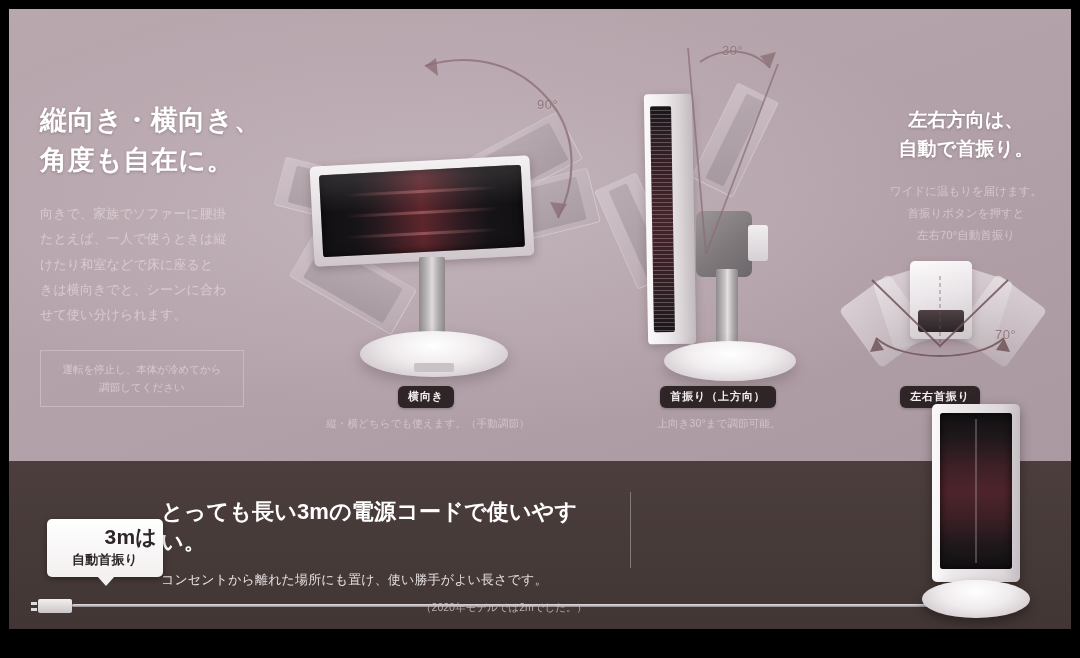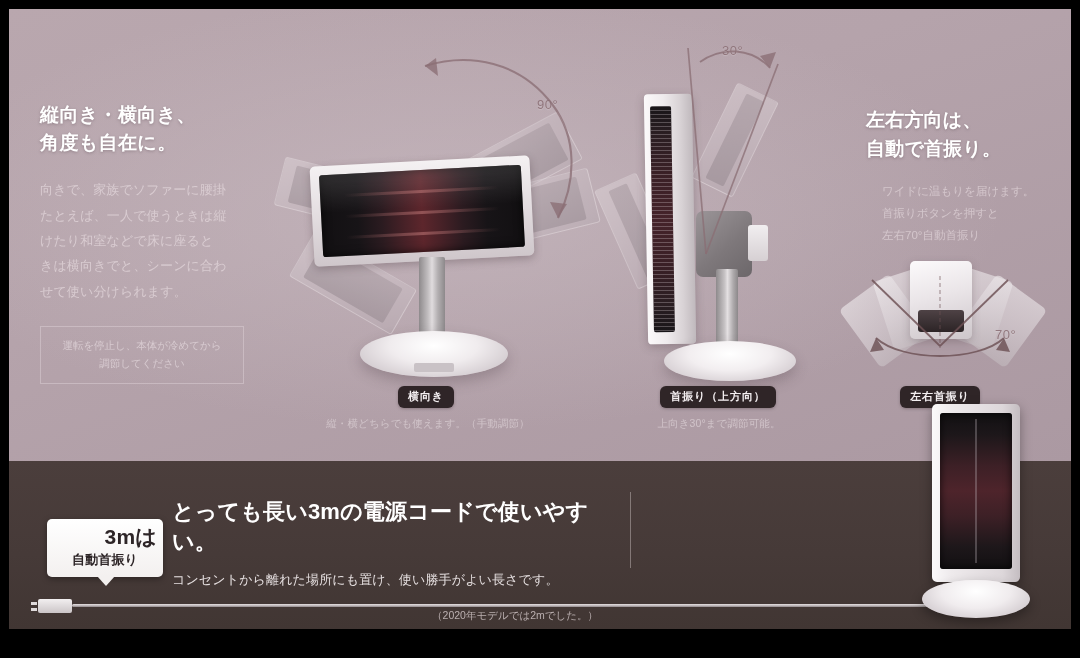--- a/index.html
+++ b/index.html
@@ -70,21 +70,21 @@
   
   #left-col {
     position: absolute;
     left: 40px;
     top: 92px;
     width: 250px;
     z-index: 20;
   }
   .headline {
     color: #ffffff;
-    font-size: 19px;
+    font-size: 27px;
     font-weight: bold;
     line-height: 1.48;
     letter-spacing: 0.02em;
     text-shadow: 0 1px 3px rgba(90,72,80,0.40);
     margin: 0 0 20px 0;
   }
   .headline .l { display: block; }
   .body-copy {
     color: #ddd0d5;
     font-size: 13px;
@@ -109,20 +109,21 @@
   }
   .note-box .l { display: block; }
 
   
   #right-col {
     position: absolute;
     left: 866px;
     top: 96px;
     width: 200px;
     z-index: 20;
+    text-align: center;
   }
   .headline-sm {
     color: #ffffff;
     font-size: 19px;
     font-weight: bold;
     line-height: 1.55;
     letter-spacing: 0.01em;
     text-shadow: 0 1px 3px rgba(90,72,80,0.40);
     margin: 0 0 14px 0;
   }
@@ -337,21 +338,21 @@
     font-size: 10.5px;
     letter-spacing: 0.01em;
     opacity: 0.82;
     filter: blur(0.4px);
     white-space: nowrap;
   }
 
   
   #band-main {
     position: absolute;
-    left: 172px; top: 497px;
+    left: 161px; top: 497px;
     width: 440px;
     z-index: 25;
   }
   .band-h {
     color: #ffffff;
     font-size: 22px;
     font-weight: bold;
     letter-spacing: 0.01em;
     margin: 0 0 14px 0;
   }
@@ -359,21 +360,21 @@
     color: #efe9ea;
     font-size: 13px;
     letter-spacing: 0.01em;
     margin: 0;
     opacity: 0.94;
   }
   .band-fine {
     color: #cfc4c5;
     font-size: 10.5px;
     text-align: right;
-    margin: 20px 0 0 0;
+    margin: 12px 0 0 0;
     opacity: 0.85;
     padding-right: 14px;
   }
   #band-divider {
     position: absolute;
     left: 630px; top: 492px;
     width: 1px; height: 76px;
     background: rgba(225,215,216,0.40);
     z-index: 25;
   }

